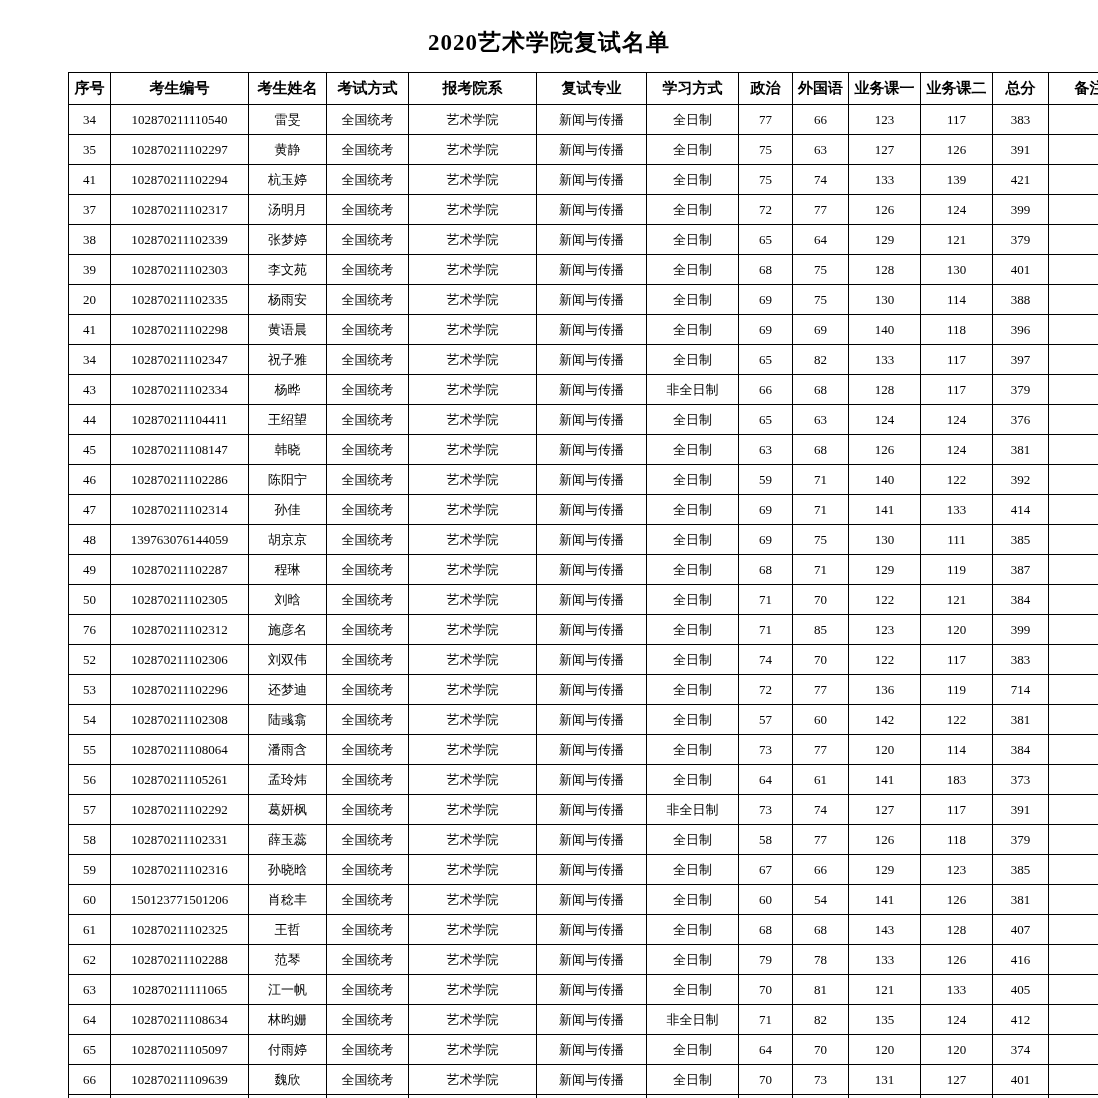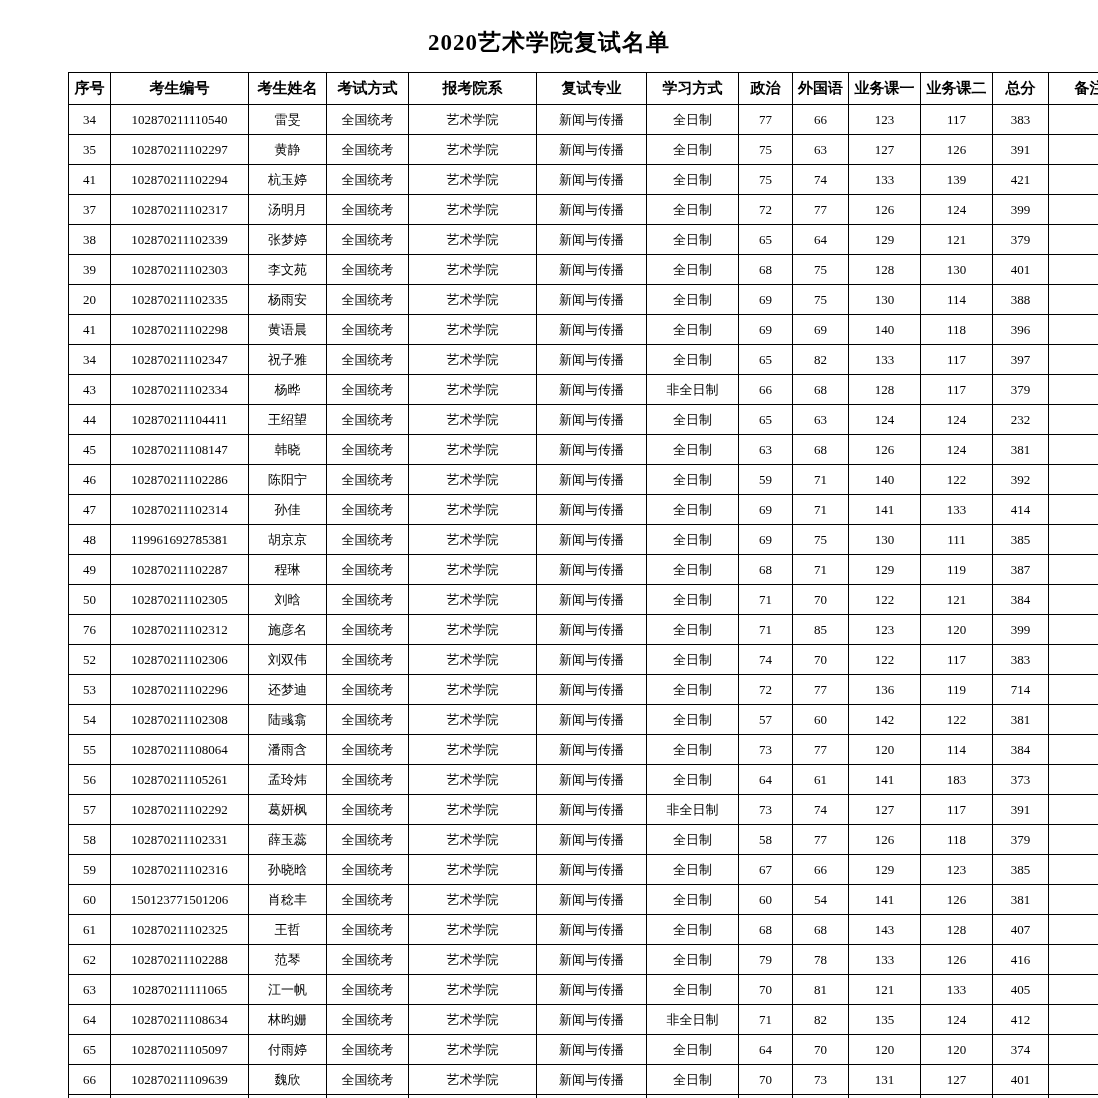--- a/index.html
+++ b/index.html
@@ -268,21 +268,21 @@
             <td class="num-cell">102870211104411</td>
             <td>王绍望</td>
             <td>全国统考</td>
             <td>艺术学院</td>
             <td>新闻与传播</td>
             <td>全日制</td>
             <td class="num-cell">65</td>
             <td class="num-cell">63</td>
             <td class="num-cell">124</td>
             <td class="num-cell">124</td>
-            <td class="num-cell">232</td>
+            <td class="num-cell">376</td>
             <td></td>
           </tr>
           <tr>
             <td class="num-cell">45</td>
             <td class="num-cell">102870211108147</td>
             <td>韩晓</td>
             <td>全国统考</td>
             <td>艺术学院</td>
             <td>新闻与传播</td>
             <td>全日制</td>
@@ -318,21 +318,21 @@
             <td>全日制</td>
             <td class="num-cell">69</td>
             <td class="num-cell">71</td>
             <td class="num-cell">141</td>
             <td class="num-cell">133</td>
             <td class="num-cell">414</td>
             <td></td>
           </tr>
           <tr>
             <td class="num-cell">48</td>
-            <td class="num-cell">119961692785381</td>
+            <td class="num-cell">139763076144059</td>
             <td>胡京京</td>
             <td>全国统考</td>
             <td>艺术学院</td>
             <td>新闻与传播</td>
             <td>全日制</td>
             <td class="num-cell">69</td>
             <td class="num-cell">75</td>
             <td class="num-cell">130</td>
             <td class="num-cell">111</td>
             <td class="num-cell">385</td>

